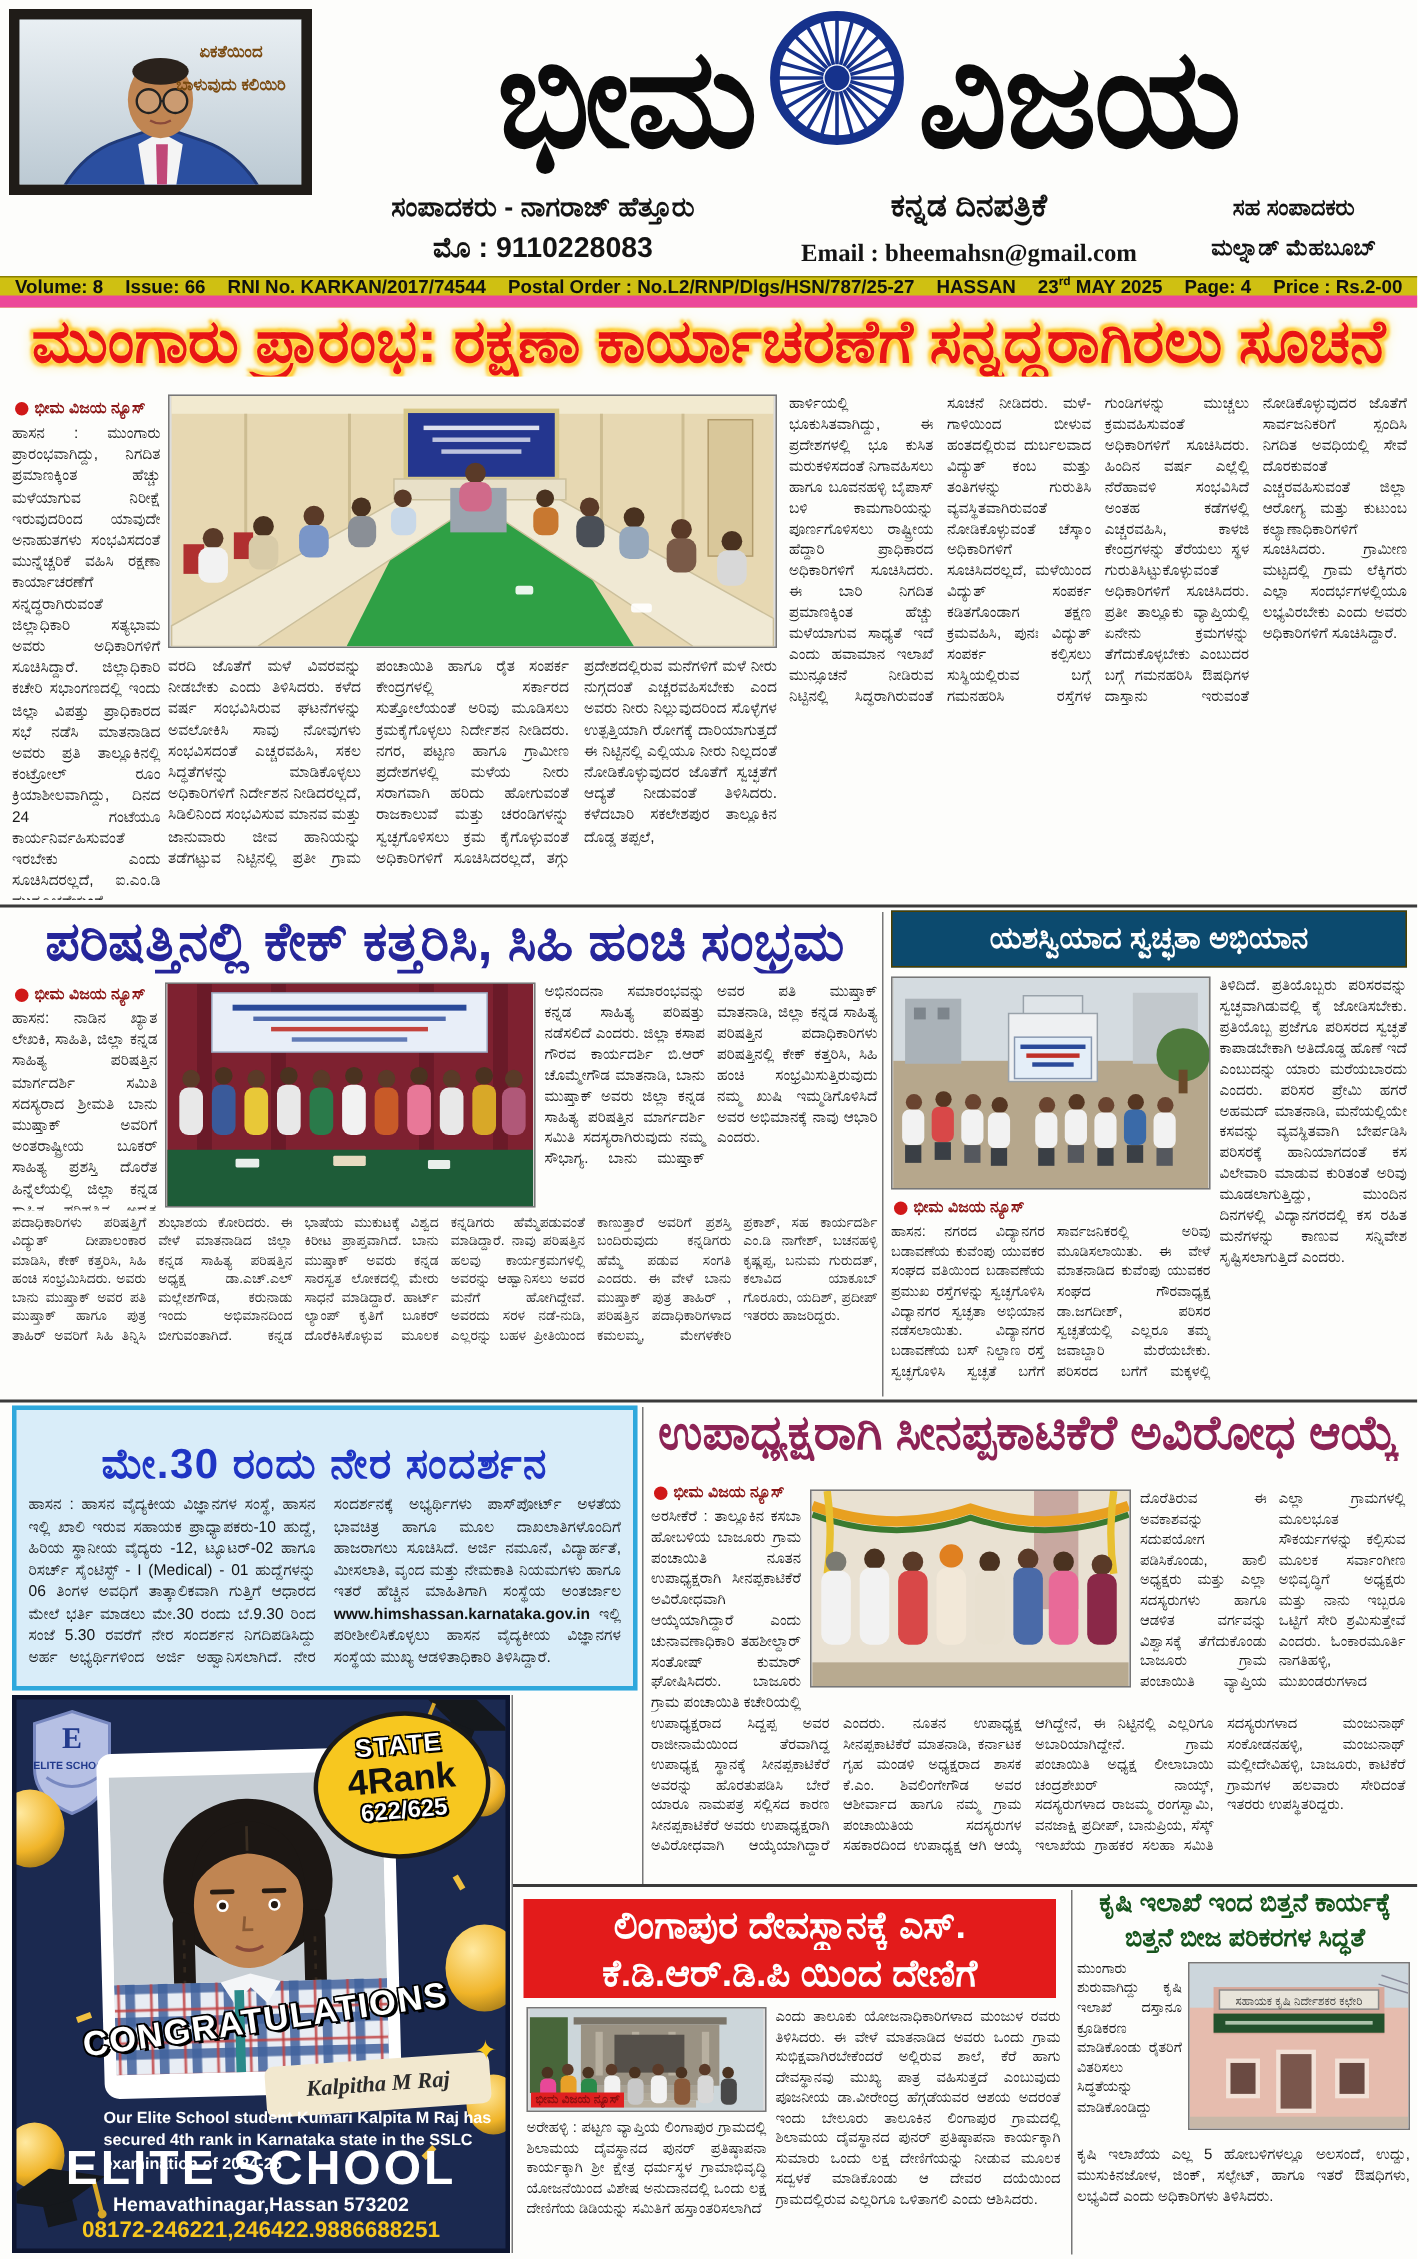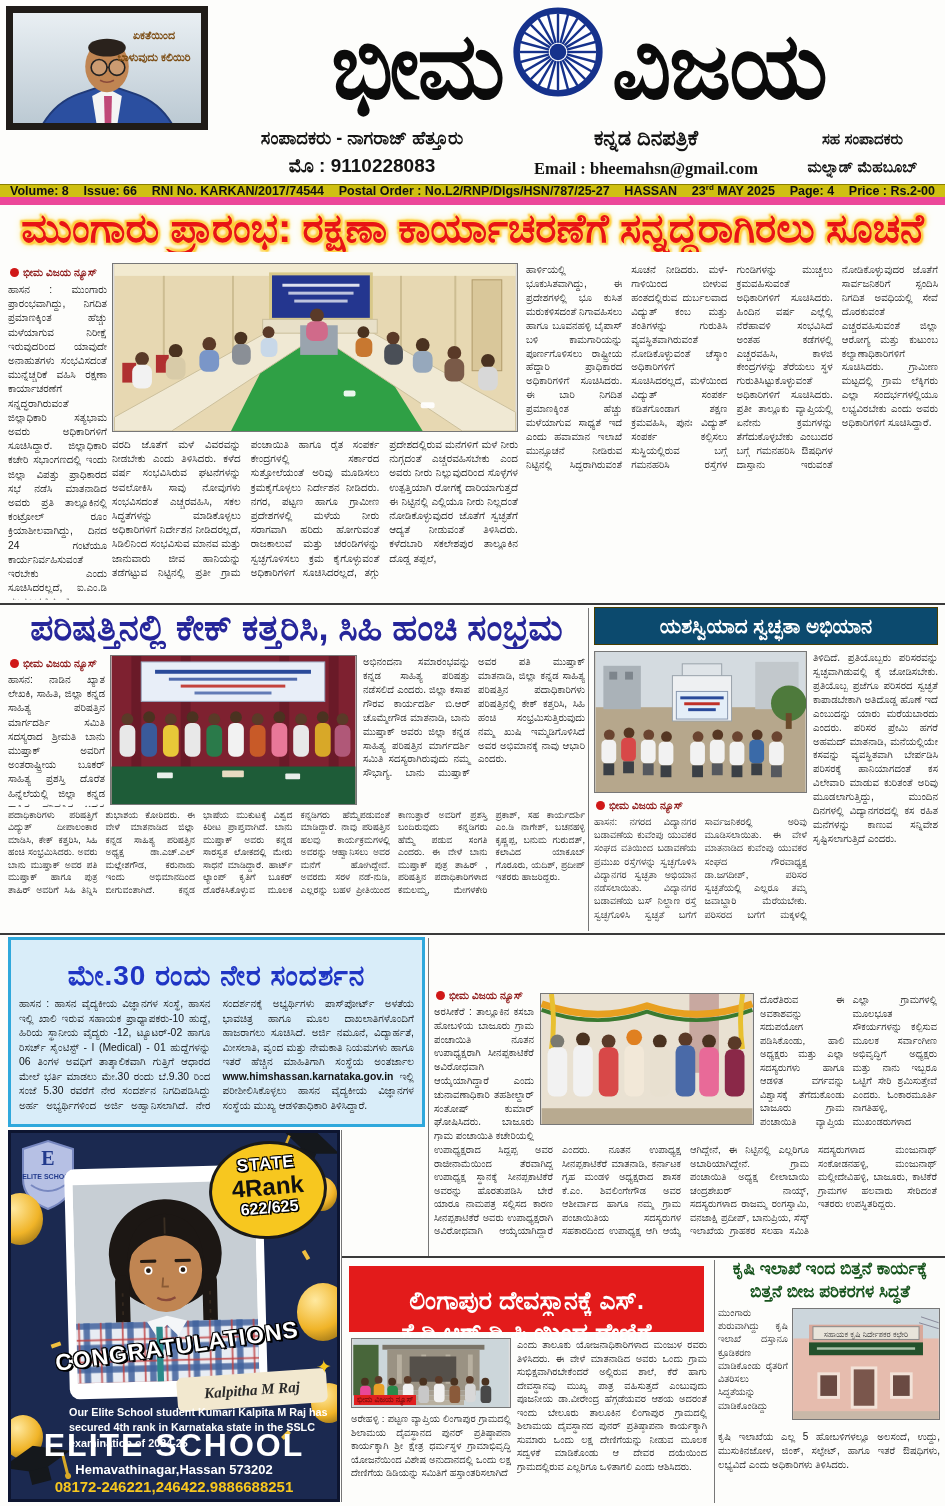--- a/index.html
+++ b/index.html
@@ -72,21 +72,21 @@
   .a5{left:432px;top:937px;width:507px;height:319px}
   .a5-headline{position:absolute;left:0;top:0;width:100%;text-align:center;font-size:32px;font-weight:900;color:#8c2355}
   .a5-byline{position:absolute;left:4px;top:52px}
   .a5-left{position:absolute;left:2px;top:68px;width:100px;height:136px;font-size:10px}
   .a5-photo{left:108px;top:56px;width:214px;height:132px}
   .a5-right{position:absolute;left:328px;top:56px;width:177px;height:146px;column-count:2;column-gap:8px;font-size:9.8px}
   .a5-bottom{position:absolute;left:2px;top:206px;width:503px;height:111px;column-count:4;column-gap:9px;font-size:9.8px}
 
   
   .a6{left:345px;top:1260px;width:365px;height:243px}
-  .a6-redbox{position:absolute;left:4px;top:6px;width:355px;height:66px;background:#e31b1b;color:#fff;text-align:center;font-weight:900;font-size:25px;line-height:1.28;padding-top:18px}
+  .a6-redbox{position:absolute;left:4px;top:6px;width:355px;height:66px;background:#e31b1b;color:#fff;text-align:center;font-weight:900;font-size:25px;line-height:1.28;padding-top:2px}
   .a6-photo{left:6px;top:78px;width:160px;height:70px}
   .a6-label{position:absolute;left:2px;bottom:2px;background:#e02020;color:#8a0f0f;font-size:8px;font-weight:800;padding:1px 3px;line-height:1}
   .a6-left{position:absolute;left:6px;top:152px;width:160px;height:91px;font-size:9.8px}
   .a6-right{position:absolute;left:172px;top:78px;width:190px;height:165px;font-size:9.8px}
 
   
   .a7{left:718px;top:1258px;width:224px;height:245px}
   .a7-headline{position:absolute;left:0;top:0;width:100%;text-align:center;font-weight:900;font-size:17px;color:#17541d;line-height:1.35}
   .a7-left{position:absolute;left:0;top:48px;width:70px;height:122px;font-size:9.6px}
   .a7-photo{left:74px;top:50px;width:148px;height:112px}
@@ -445,20 +445,21 @@
   <div class="abs a4">
     <div class="a4-headline clip"><span class="fit">ಮೇ.30 ರಂದು ನೇರ ಸಂದರ್ಶನ</span></div>
     <div class="a4-body">
       <span>ಹಾಸನ : ಹಾಸನ ವೈದ್ಯಕೀಯ ವಿಜ್ಞಾನಗಳ ಸಂಸ್ಥೆ, ಹಾಸನ ಇಲ್ಲಿ ಖಾಲಿ ಇರುವ ಸಹಾಯಕ ಪ್ರಾಧ್ಯಾಪಕರು-10 ಹುದ್ದೆ, ಹಿರಿಯ ಸ್ಥಾನೀಯ ವೈದ್ಯರು -12, ಟ್ಯೂಟರ್-02 ಹಾಗೂ ರಿಸರ್ಚ್ ಸೈಂಟಿಸ್ಟ್ - I (Medical) - 01 ಹುದ್ದೆಗಳನ್ನು 06 ತಿಂಗಳ ಅವಧಿಗೆ ತಾತ್ಕಾಲಿಕವಾಗಿ ಗುತ್ತಿಗೆ ಆಧಾರದ ಮೇಲೆ ಭರ್ತಿ ಮಾಡಲು ಮೇ.30 ರಂದು ಬೆ.9.30 ರಿಂದ ಸಂಜೆ 5.30 ರವರೆಗೆ ನೇರ ಸಂದರ್ಶನ ನಿಗದಿಪಡಿಸಿದ್ದು ಅರ್ಹ ಅಭ್ಯರ್ಥಿಗಳಿಂದ ಅರ್ಜಿ ಅಹ್ವಾನಿಸಲಾಗಿದೆ. ನೇರ ಸಂದರ್ಶನಕ್ಕೆ ಅಭ್ಯರ್ಥಿಗಳು ಪಾಸ್‌ಪೋರ್ಟ್ ಅಳತೆಯ ಭಾವಚಿತ್ರ ಹಾಗೂ ಮೂಲ ದಾಖಲಾತಿಗಳೊಂದಿಗೆ ಹಾಜರಾಗಲು ಸೂಚಿಸಿದೆ. ಅರ್ಜಿ ನಮೂನೆ, ವಿದ್ಯಾರ್ಹತೆ, ಮೀಸಲಾತಿ, ವೃಂದ ಮತ್ತು ನೇಮಕಾತಿ ನಿಯಮಗಳು ಹಾಗೂ ಇತರೆ ಹೆಚ್ಚಿನ ಮಾಹಿತಿಗಾಗಿ ಸಂಸ್ಥೆಯ ಅಂತರ್ಜಾಲ </span><span class="a4-site">www.himshassan.karnataka.gov.in</span><span> ಇಲ್ಲಿ ಪರೀಶೀಲಿಸಿಕೊಳ್ಳಲು ಹಾಸನ ವೈದ್ಯಕೀಯ ವಿಜ್ಞಾನಗಳ ಸಂಸ್ಥೆಯ ಮುಖ್ಯ ಆಡಳಿತಾಧಿಕಾರಿ ತಿಳಿಸಿದ್ದಾರೆ.</span>
     </div>
   </div>
 
   <div class="rule" style="left:428px;top:938px;width:1px;height:318px;background:#777"></div>
 
   <div class="abs a5">
+    <div class="a5-headline clip"><span class="fit">ಉಪಾಧ್ಯಕ್ಷರಾಗಿ ಸೀನಪ್ಪಕಾಟಿಕೆರೆ ಅವಿರೋಧ ಆಯ್ಕೆ</span></div>
     <div class="a5-byline byline">
         <span class="dot"></span>
         <span>ಭೀಮ ವಿಜಯ ನ್ಯೂಸ್</span>
       </div>
     <div class="a5-left news-text">ಅರಸೀಕೆರೆ : ತಾಲ್ಲೂಕಿನ ಕಸಬಾ ಹೋಬಳಿಯ ಬಾಜೂರು ಗ್ರಾಮ ಪಂಚಾಯಿತಿ ನೂತನ ಉಪಾಧ್ಯಕ್ಷರಾಗಿ ಸೀನಪ್ಪಕಾಟಿಕೆರೆ ಅವಿರೋಧವಾಗಿ ಆಯ್ಕೆಯಾಗಿದ್ದಾರೆ ಎಂದು ಚುನಾವಣಾಧಿಕಾರಿ ತಹಶೀಲ್ದಾರ್ ಸಂತೋಷ್ ಕುಮಾರ್ ಘೋಷಿಸಿದರು. ಬಾಜೂರು ಗ್ರಾಮ ಪಂಚಾಯಿತಿ ಕಚೇರಿಯಲ್ಲಿ ಗುರುವಾರ ಸುದ್ದಿಗಾರರೊಂದಿಗೆ ಮಾತನಾಡಿದ ಅವರು, ಇಂದು ನಡೆಯುತ್ತಿರುವ ಉಪಾಧ್ಯಕ್ಷ ಸ್ಥಾನದ ಆಯ್ಕೆ ಪ್ರಕ್ರಿಯೆಗೆ ಸಂಬಂಧಿಸಿದಂತೆ ಒಟ್ಟು 17 ಸದಸ್ಯರುಗಳ ಬಲವಿರುವ ಬಾಜೂರು ಗ್ರಾಮ ಪಂಚಾಯಿತಿಯಲ್ಲಿ ನಿಕಟಪೂರ್ವ</div>
     <div class="photo a5-photo">
       <svg viewBox="0 0 214 132">
         <rect width="214" height="132" fill="#e9e1d2"></rect>
         <rect x="150" y="0" width="30" height="80" fill="#c8a8a0"></rect>
         <path d="M0,10 Q55,30 107,12 Q160,30 214,10" stroke="#e8a020" stroke-width="7" fill="none"></path>

